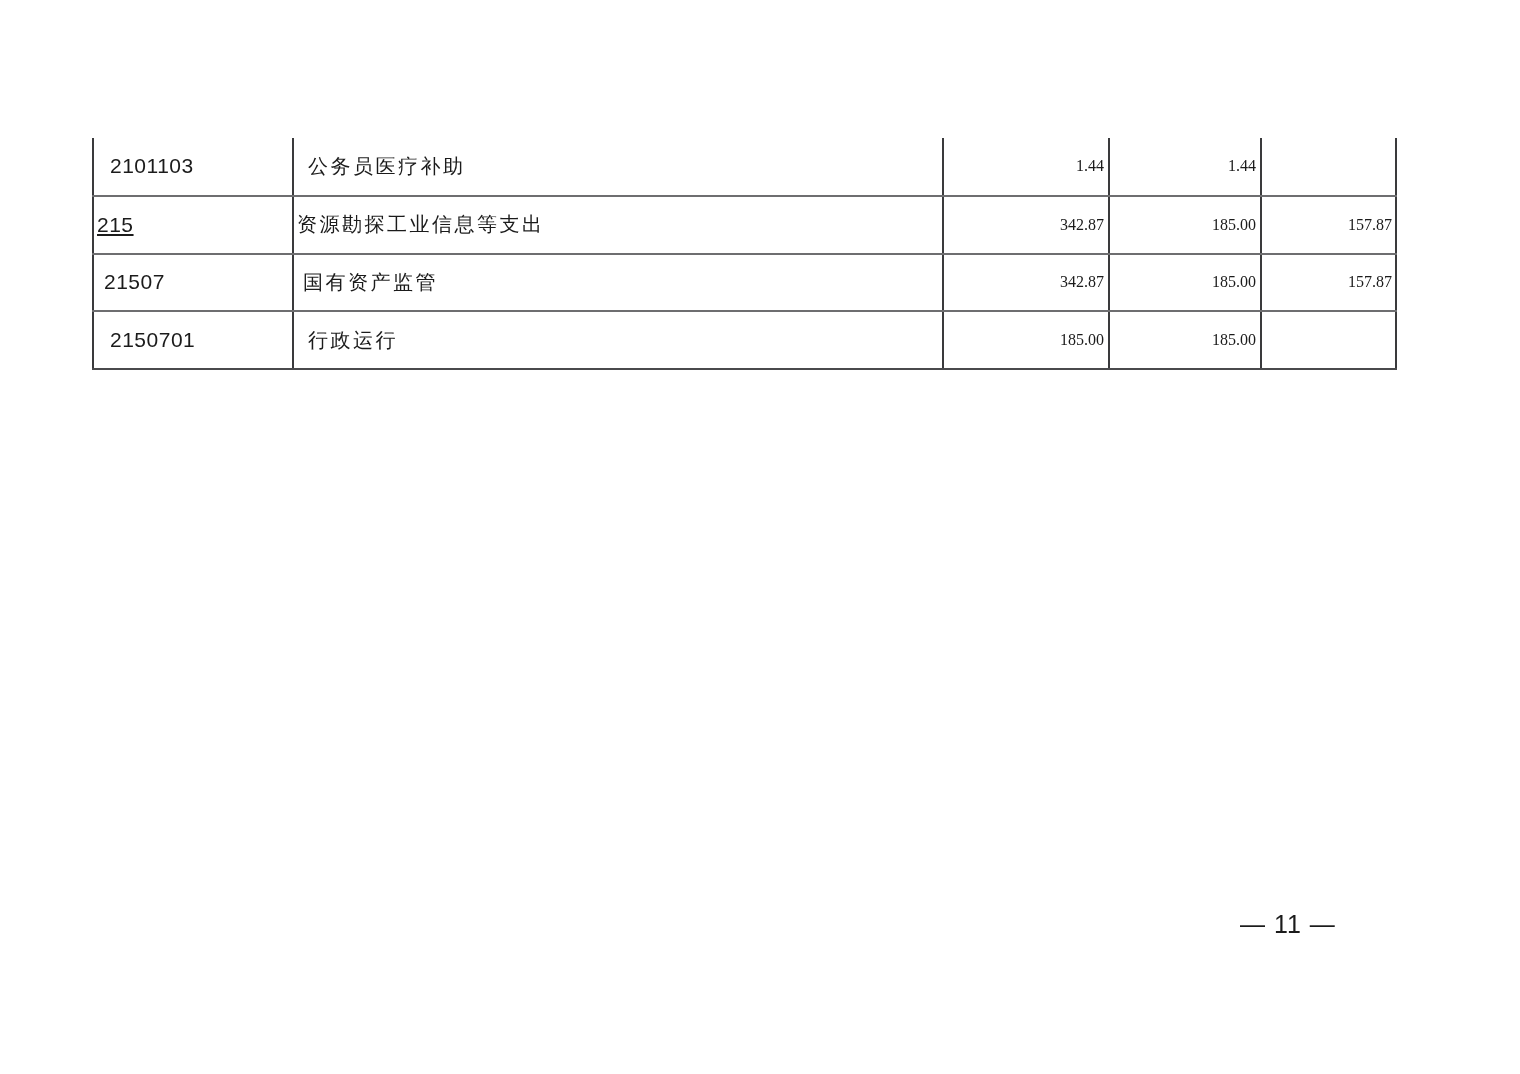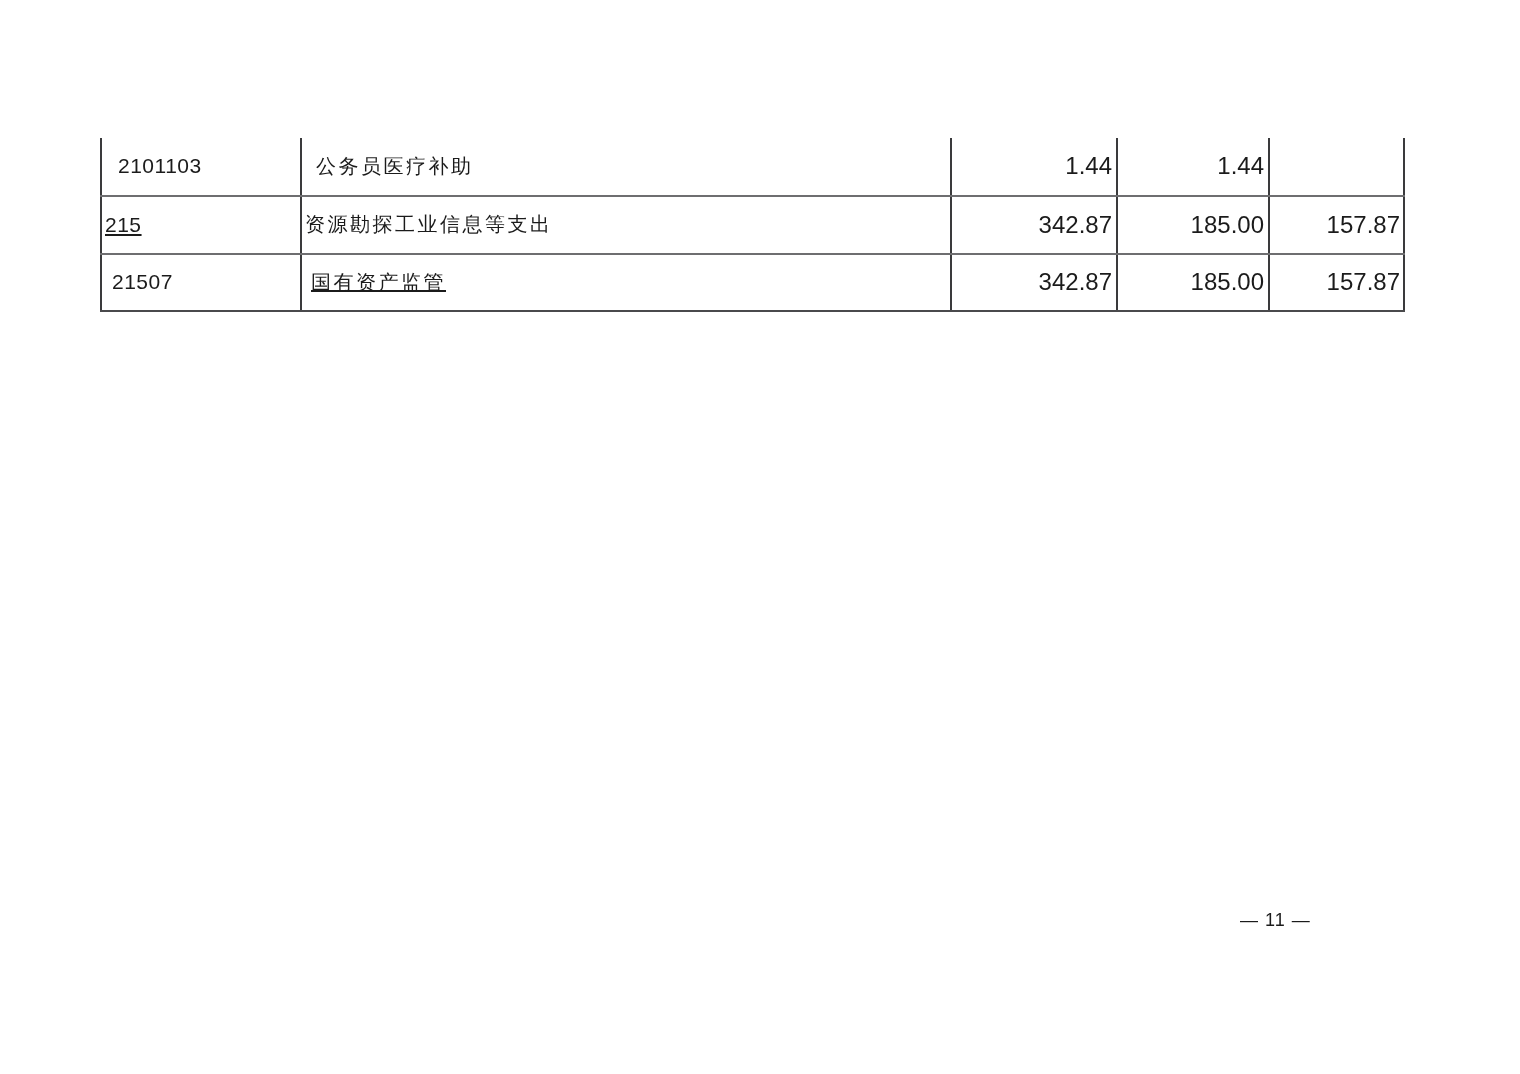--- a/index.html
+++ b/index.html
@@ -12,21 +12,21 @@
   }
   .sheet {
     position: relative;
     width: 1520px; height: 1074px;
     background: #ffffff;
   }
 
   
   table.budget-table {
     position: absolute;
-    left: 100px; top: 138px;
+    left: 92px; top: 138px;
     width: 1303px;
     border-collapse: collapse;
     table-layout: fixed;
   }
   .budget-table col.c-code   { width: 200px; }
   .budget-table col.c-name   { width: 650px; }
   .budget-table col.c-amt1   { width: 166px; }
   .budget-table col.c-amt2   { width: 152px; }
   .budget-table col.c-amt3   { width: 135px; }
 
@@ -48,39 +48,40 @@
     font-size: 21px;
     letter-spacing: 0.5px;
   }
   td.name {
     font-size: 20px;
     letter-spacing: 2.5px;
     font-family: "Liberation Serif", "DejaVu Serif", serif;
     margin-left: 8px;
   }
   td.num {
-    font-size: 24px;
+    font-size: 16px;
     text-align: right;
     padding-right: 4px;
+    font-family: Liberation Serif, serif;
   }
   td.num.last { padding-right: 3px; }
 
   
   tr.ind-0 td.code { padding-left: 3px; text-decoration: underline;  }
   tr.ind-0 td.name { padding-left: 3px;  }
   tr.ind-1 td.code { padding-left: 10px; }
-  tr.ind-1 td.name { padding-left: 9px; text-decoration: underline;  }
+  tr.ind-1 td.name { padding-left: 9px;  }
   tr.ind-2 td.code { padding-left: 16px; }
   tr.ind-2 td.name { padding-left: 14px; }
 
   
   .page-number {
     position: absolute;
     left: 1240px; top: 910px;
-    font-size: 18px;
+    font-size: 25px;
     color: #1b1b1b;
     letter-spacing: 1px;
     white-space: pre;
   }
 </style>
 </head>
 <body>
 
 <div class="sheet">
 
@@ -107,18 +108,25 @@
         <td class="num">185.00</td>
         <td class="num last">157.87</td>
       </tr>
       <tr class="ind-1">
         <td class="code">21507</td>
         <td class="name">国有资产监管</td>
         <td class="num">342.87</td>
         <td class="num">185.00</td>
         <td class="num last">157.87</td>
       </tr>
+      <tr class="ind-2">
+        <td class="code">2150701</td>
+        <td class="name">行政运行</td>
+        <td class="num">185.00</td>
+        <td class="num">185.00</td>
+        <td class="num last"></td>
+      </tr>
     </tbody>
   </table>
 
   <div class="page-number">— 11 —</div>
 
 </div>
 
 </body></html>

